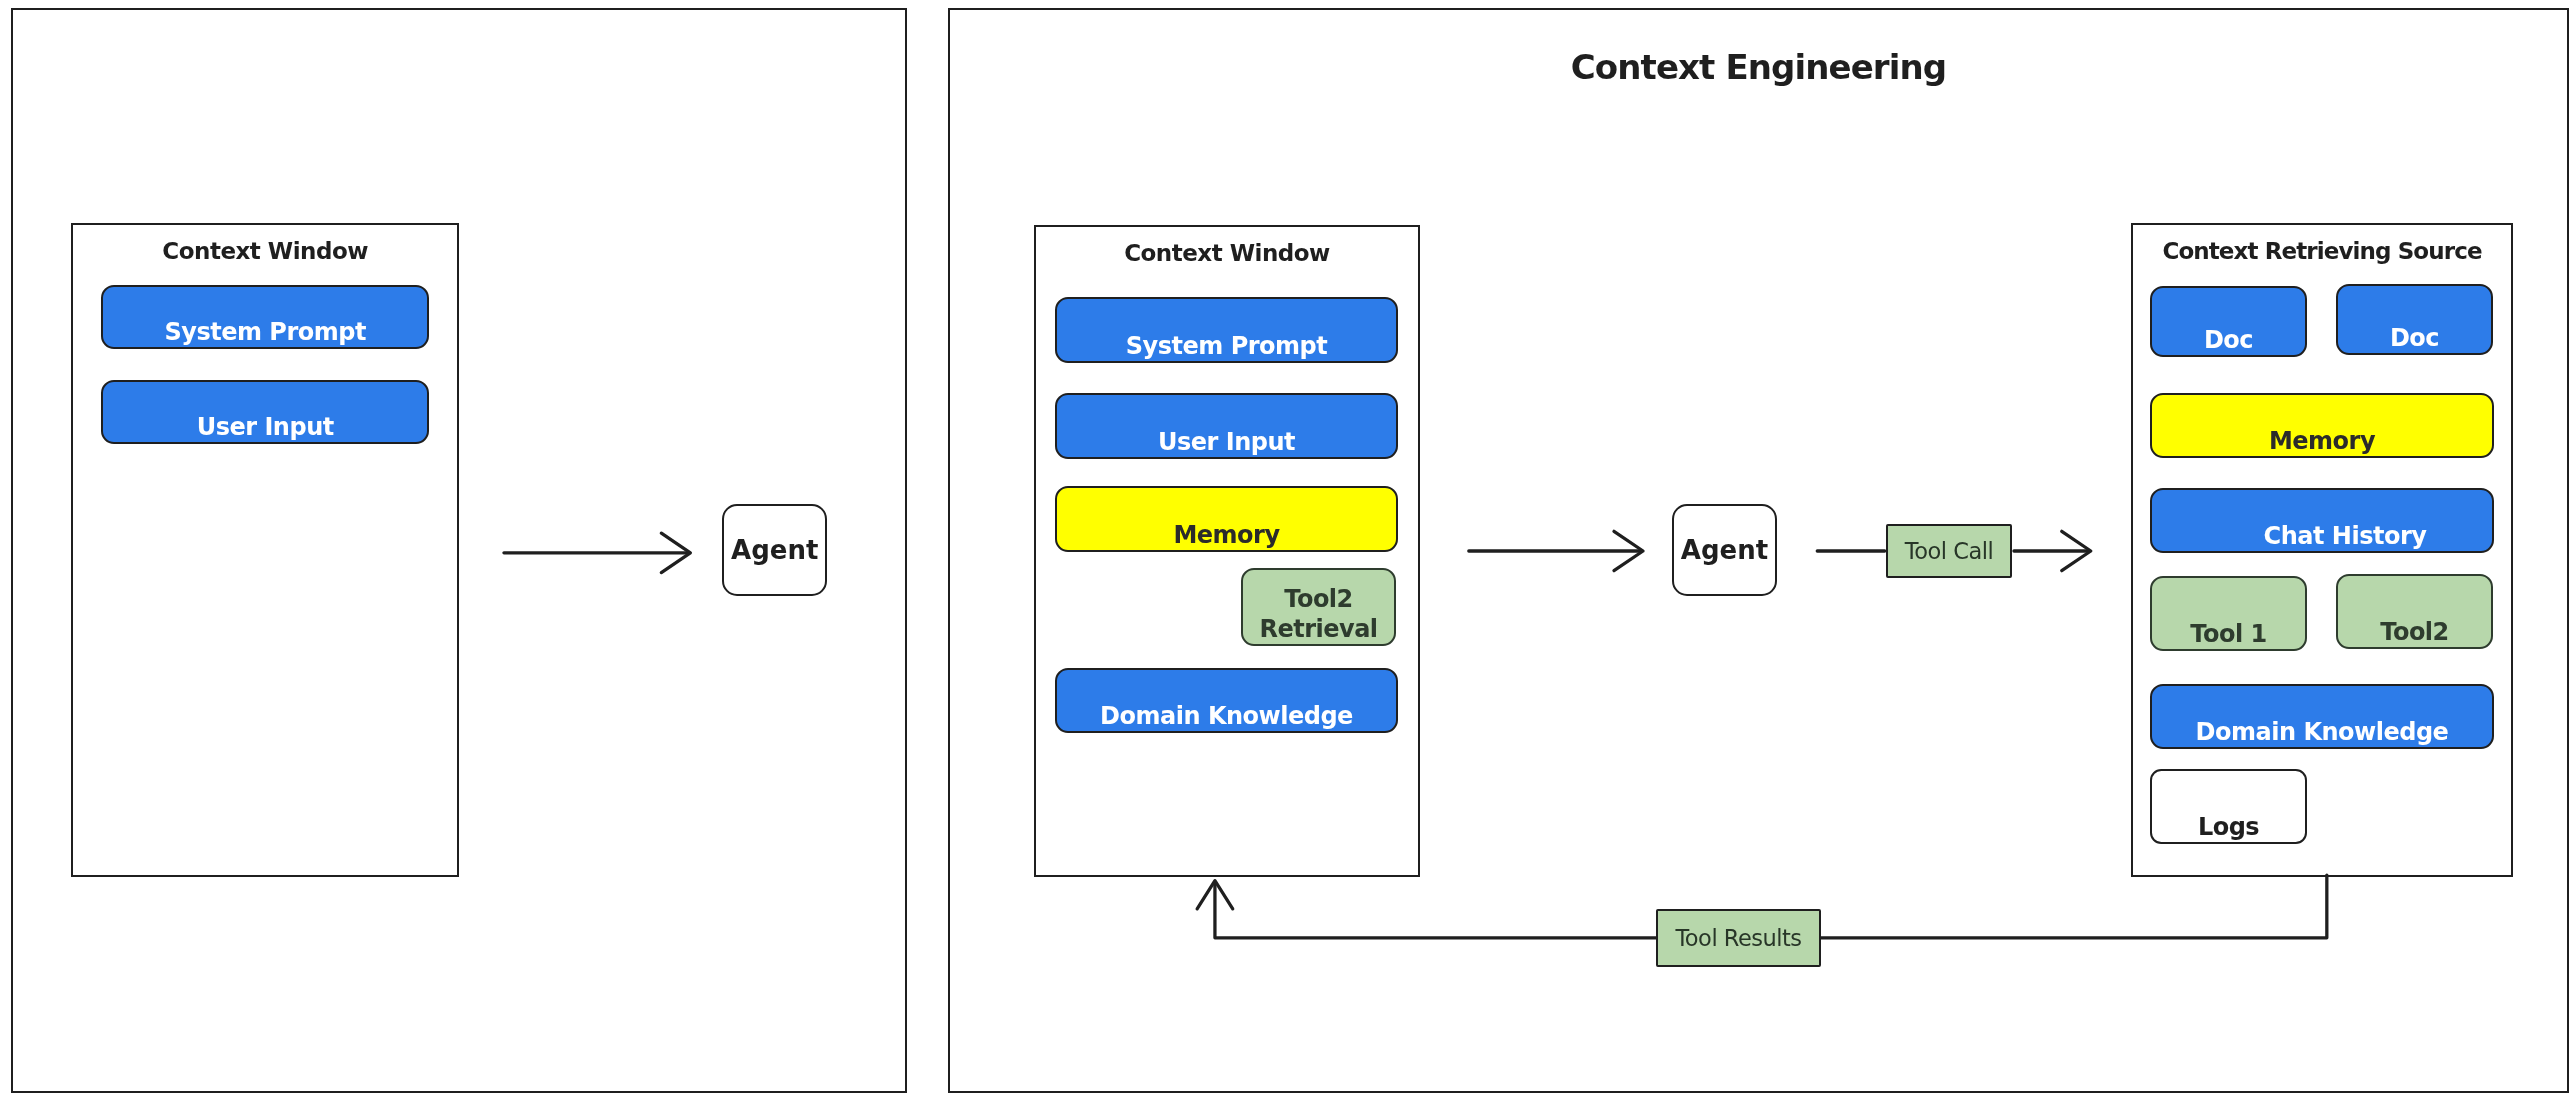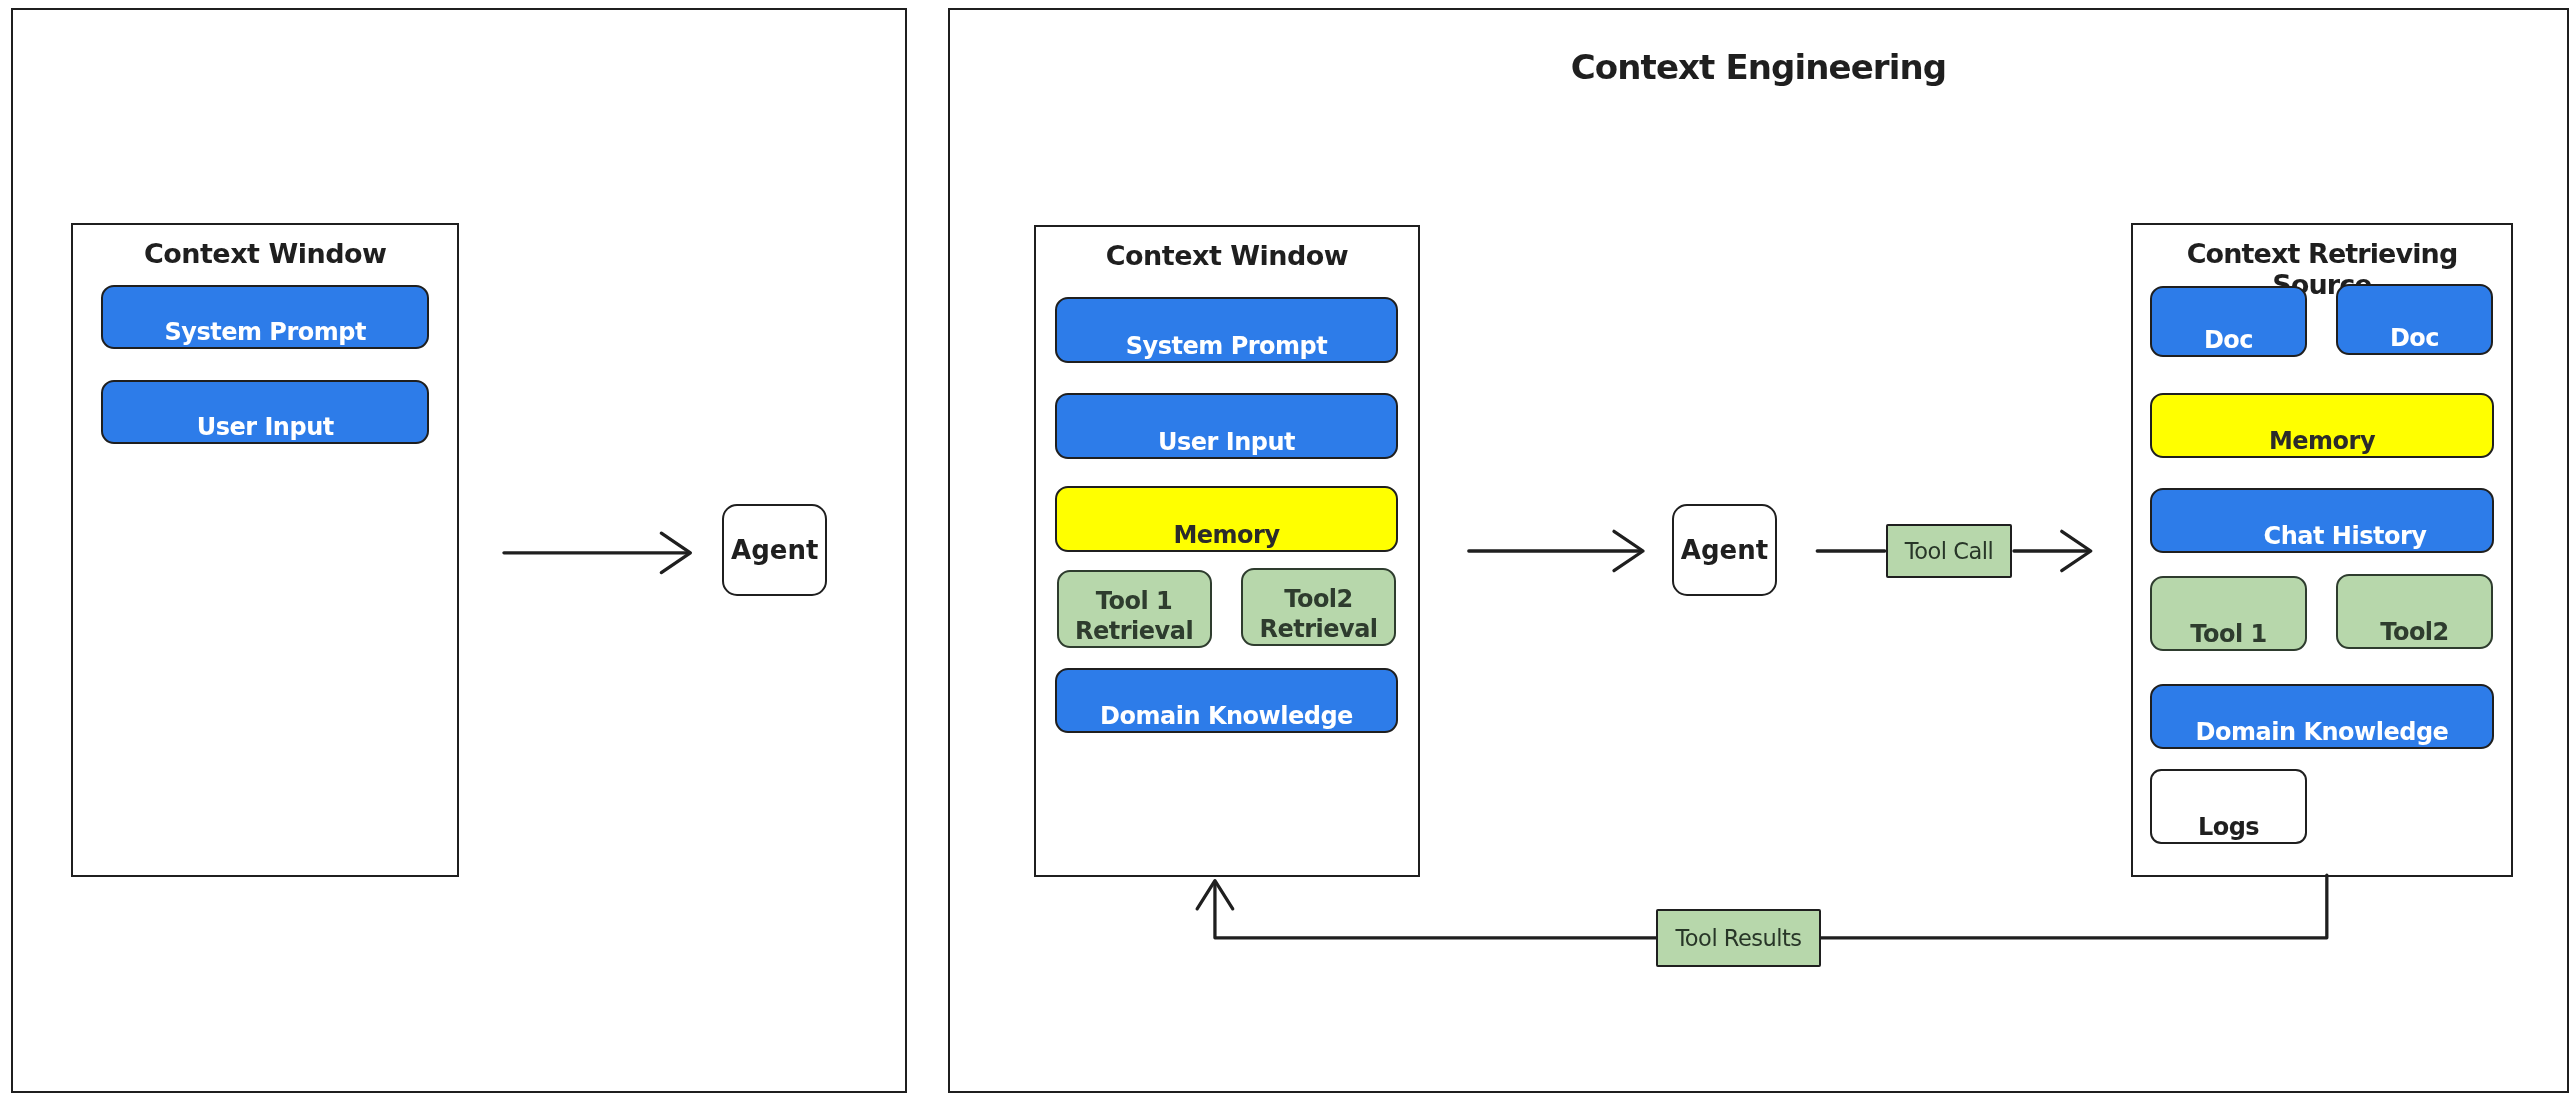--- a/index.html
+++ b/index.html
@@ -15,21 +15,21 @@
   .panel-title { position:absolute; top:37px; left:0; width:100%; text-align:center;
                  font-size:34px; font-weight:700; letter-spacing:-0.9px; color:#1f1f1f; }
 
   
   .frame { position:absolute; background:#ffffff; border:2.8px solid #1f1f1f; }
   #cw-left   { left:58px;   top:213px; width:388px; height:654px; }
   #cw-right  { left:84px;   top:215px; width:386px; height:652px; }
   #source    { left:1181px; top:213px; width:382px; height:654px; }
 
   .frame-title { position:absolute; top:13px; left:0; width:100%; text-align:center;
-                 font-size:27px; font-weight:700; letter-spacing:-0.5px; color:#1f1f1f; }
+                 font-size:23px; font-weight:700; letter-spacing:-0.5px; color:#1f1f1f; }
   #source .frame-title { letter-spacing:-0.9px; }
 
   
   .pill { position:absolute; border:2.8px solid #1f1f1f; border-radius:13px;
           display:flex; align-items:flex-end; justify-content:center; text-align:center;
           font-size:24px; font-weight:700; letter-spacing:-0.5px; line-height:1.25; }
   .tag  { position:absolute; border:2.8px solid #1f1f1f; border-radius:1.9px; z-index:2;
           display:flex; align-items:center; justify-content:center; text-align:center;
           font-size:22.5px; font-weight:400; letter-spacing:-0.5px; }
   .agent { position:absolute; background:#ffffff; border:2.8px solid #1f1f1f; border-radius:15px;
@@ -102,23 +102,20 @@
       </div>
 
       <div class="pill" id="ui-right" style="background-color: rgb(45, 124, 233); border-color: rgb(31, 31, 31);">
         <span style="color: rgb(255, 255, 255);">User Input</span>
       </div>
 
       <div class="pill" id="mem-cw" style="background-color: rgb(255, 255, 0); border-color: rgb(31, 31, 31);">
         <span style="color: rgb(43, 43, 43);">Memory</span>
       </div>
 
-      <div class="pill" id="t1r" style="background-color: rgb(183, 215, 171); border-color: rgb(46, 60, 46);">
-        <span style="color: rgb(46, 60, 46);">Tool 1 Retrieval</span>
-      </div>
 
       <div class="pill" id="t2r" style="background-color: rgb(183, 215, 171); border-color: rgb(46, 60, 46);">
         <span style="color: rgb(46, 60, 46);">Tool2 Retrieval</span>
       </div>
 
       <div class="pill" id="dk-cw" style="background-color: rgb(45, 124, 233); border-color: rgb(31, 31, 31);">
         <span style="color: rgb(255, 255, 255);">Domain Knowledge</span>
       </div>
     </div>
 

